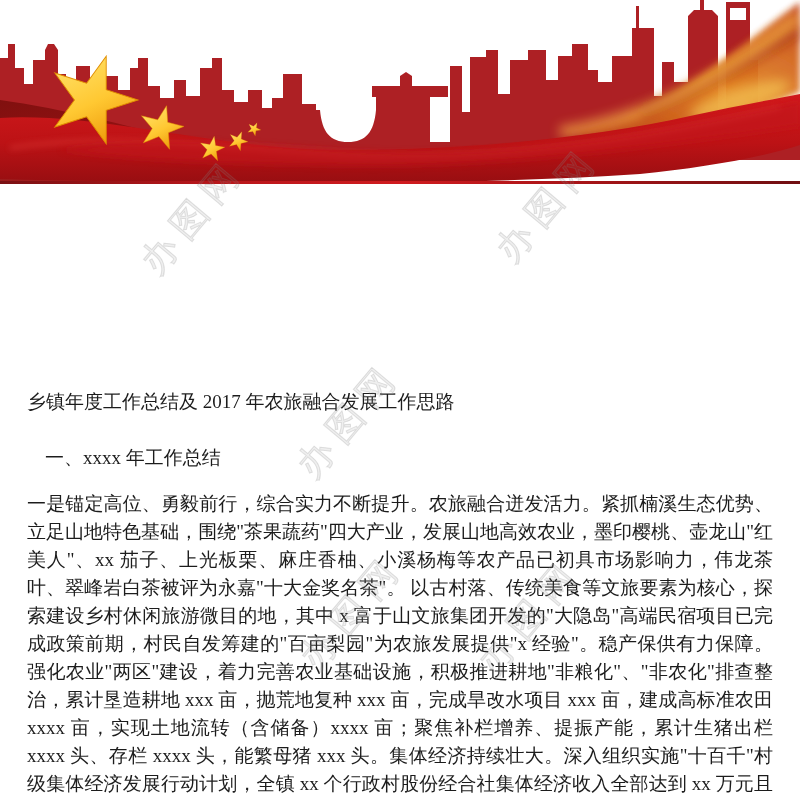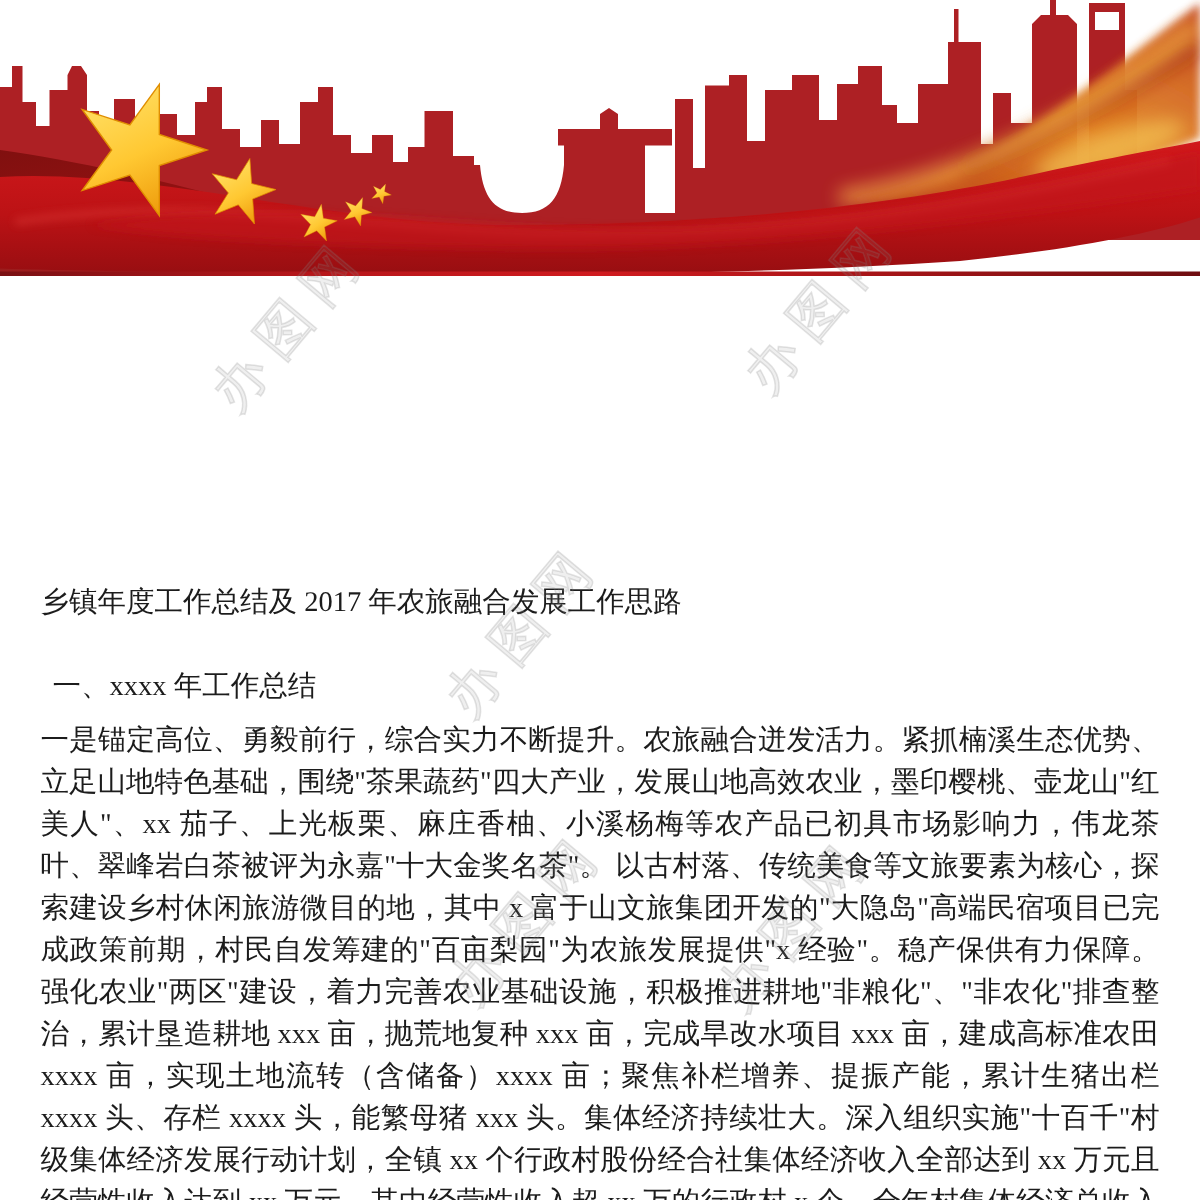--- a/index.html
+++ b/index.html
@@ -31,21 +31,21 @@
     pointer-events:none;
     z-index:5;
   }
   
   .doc-body{
     position:absolute;left:27px;top:388px;width:746px;
     font-size:19px;line-height:28px;
     z-index:2;
   }
   .doc-title{margin:0 0 28px 0;font-weight:normal;}
-  .doc-heading{margin:8px;font-weight:normal;}
+  .doc-heading{margin:18px;font-weight:normal;}
   .doc-para{
     margin:0;
     text-align:justify;
     text-justify:inter-ideograph;
   }
 </style>
 </head>
 <body>
 
 <div class="page">

